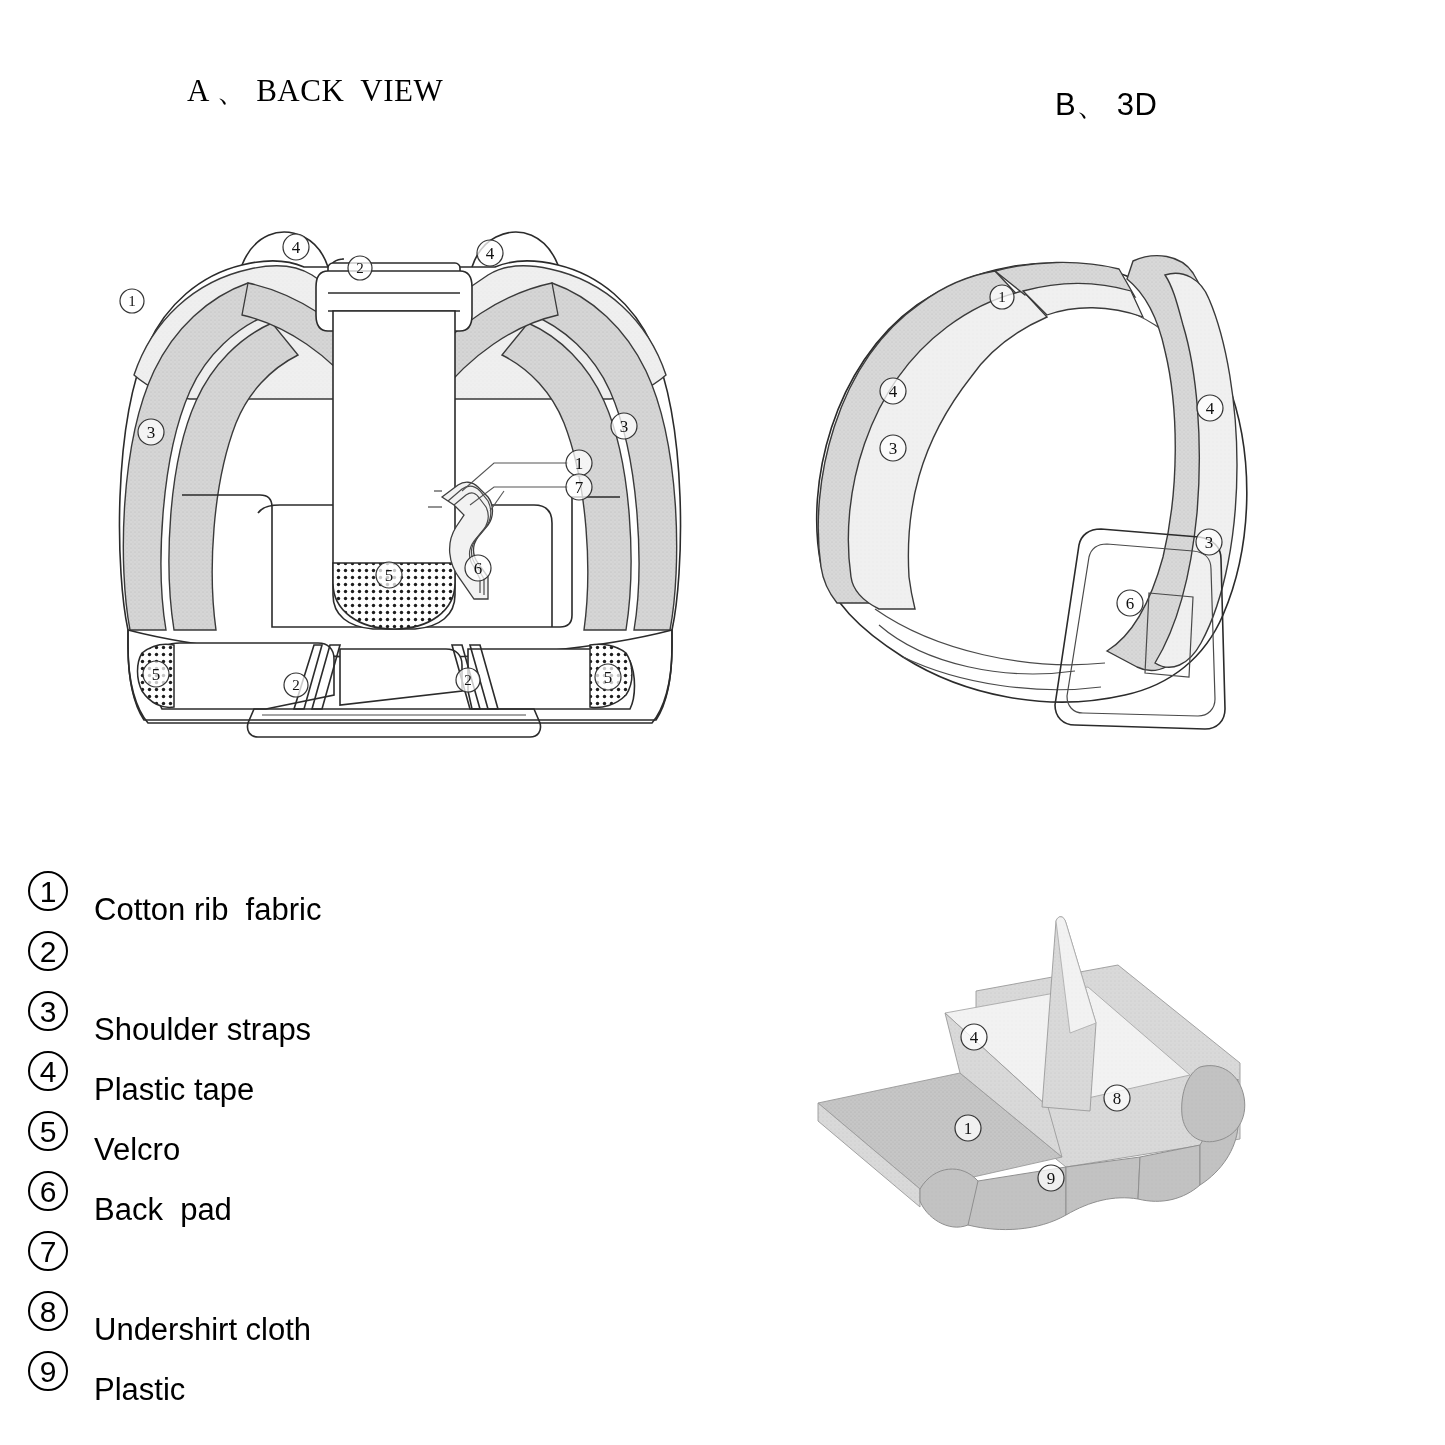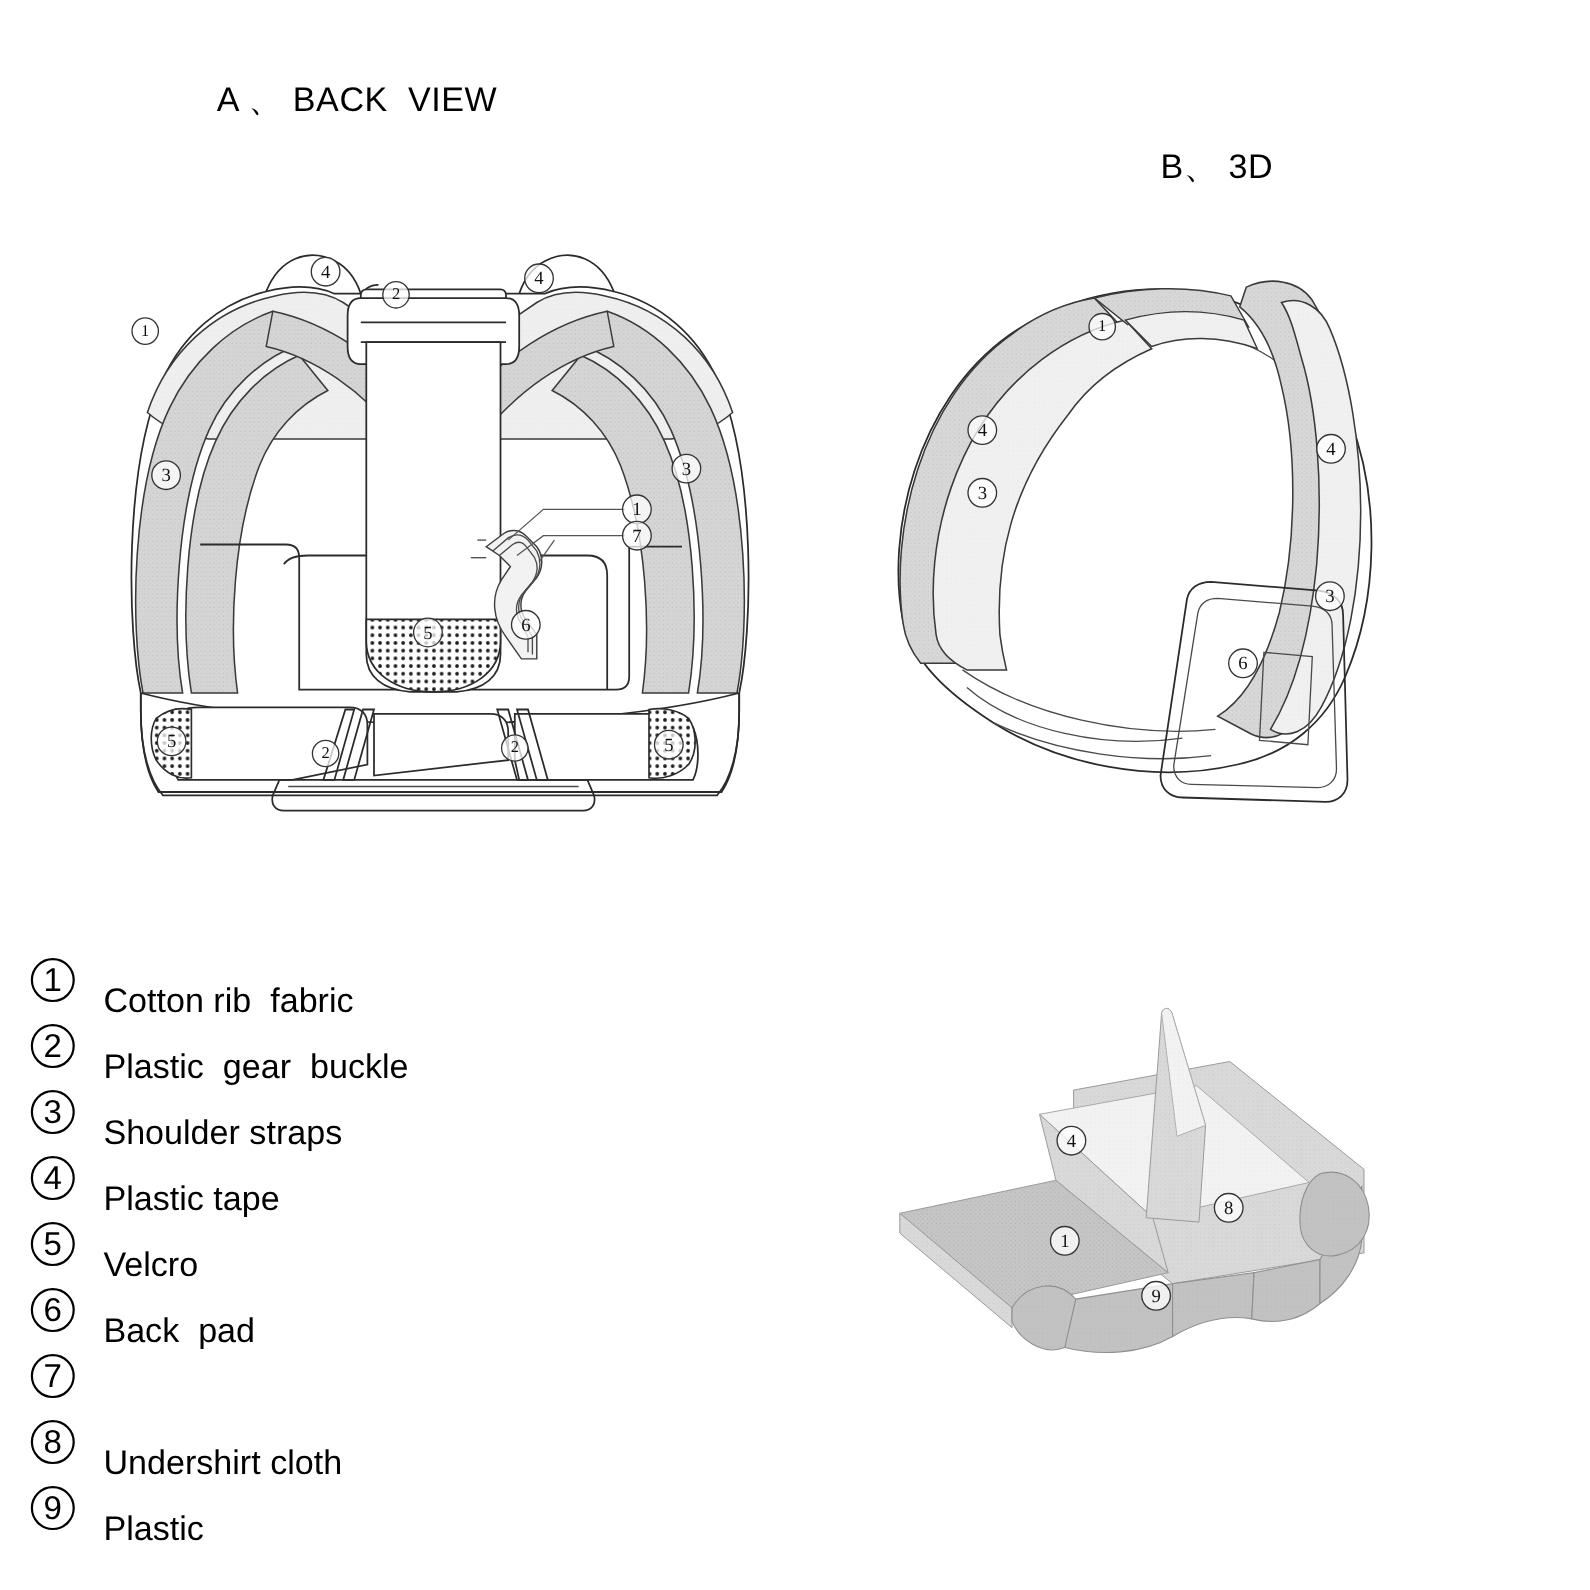--- a/index.html
+++ b/index.html
@@ -22,22 +22,22 @@
     height: 1445px;
   }
   .view-title {
     position: absolute;
     font-family: "Liberation Sans", sans-serif;
     font-size: 31px;
     letter-spacing: 0.5px;
     color: #000;
     white-space: pre;
   }
-  #title-a { left: 197px; top: 70px; }
-  #title-b { left: 1055px; top: 84px; margin-top: 47px; }
+  #title-a { left: 187px; top: 70px; font-family: Liberation Serif, serif; }
+  #title-b { left: 1055px; top: 84px; }
   #title-c { left: 712px; top: 836px; }
 
   
   .legend {
     position: absolute;
     left: 24px;
     top: 862px;
     width: 880px;
   }
   .legend-row {
@@ -443,21 +443,20 @@
         <span class="n">1</span>
       </div>
       <div class="legend-label">Cotton rib  fabric</div>
     </div>
 
     <div class="legend-row">
       <div class="legend-num">
         <span class="circ"></span>
         <span class="n">2</span>
       </div>
-      <div class="legend-label">Plastic  gear  buckle</div>
     </div>
 
     <div class="legend-row">
       <div class="legend-num">
         <span class="circ"></span>
         <span class="n">3</span>
       </div>
       <div class="legend-label">Shoulder straps</div>
     </div>
 

